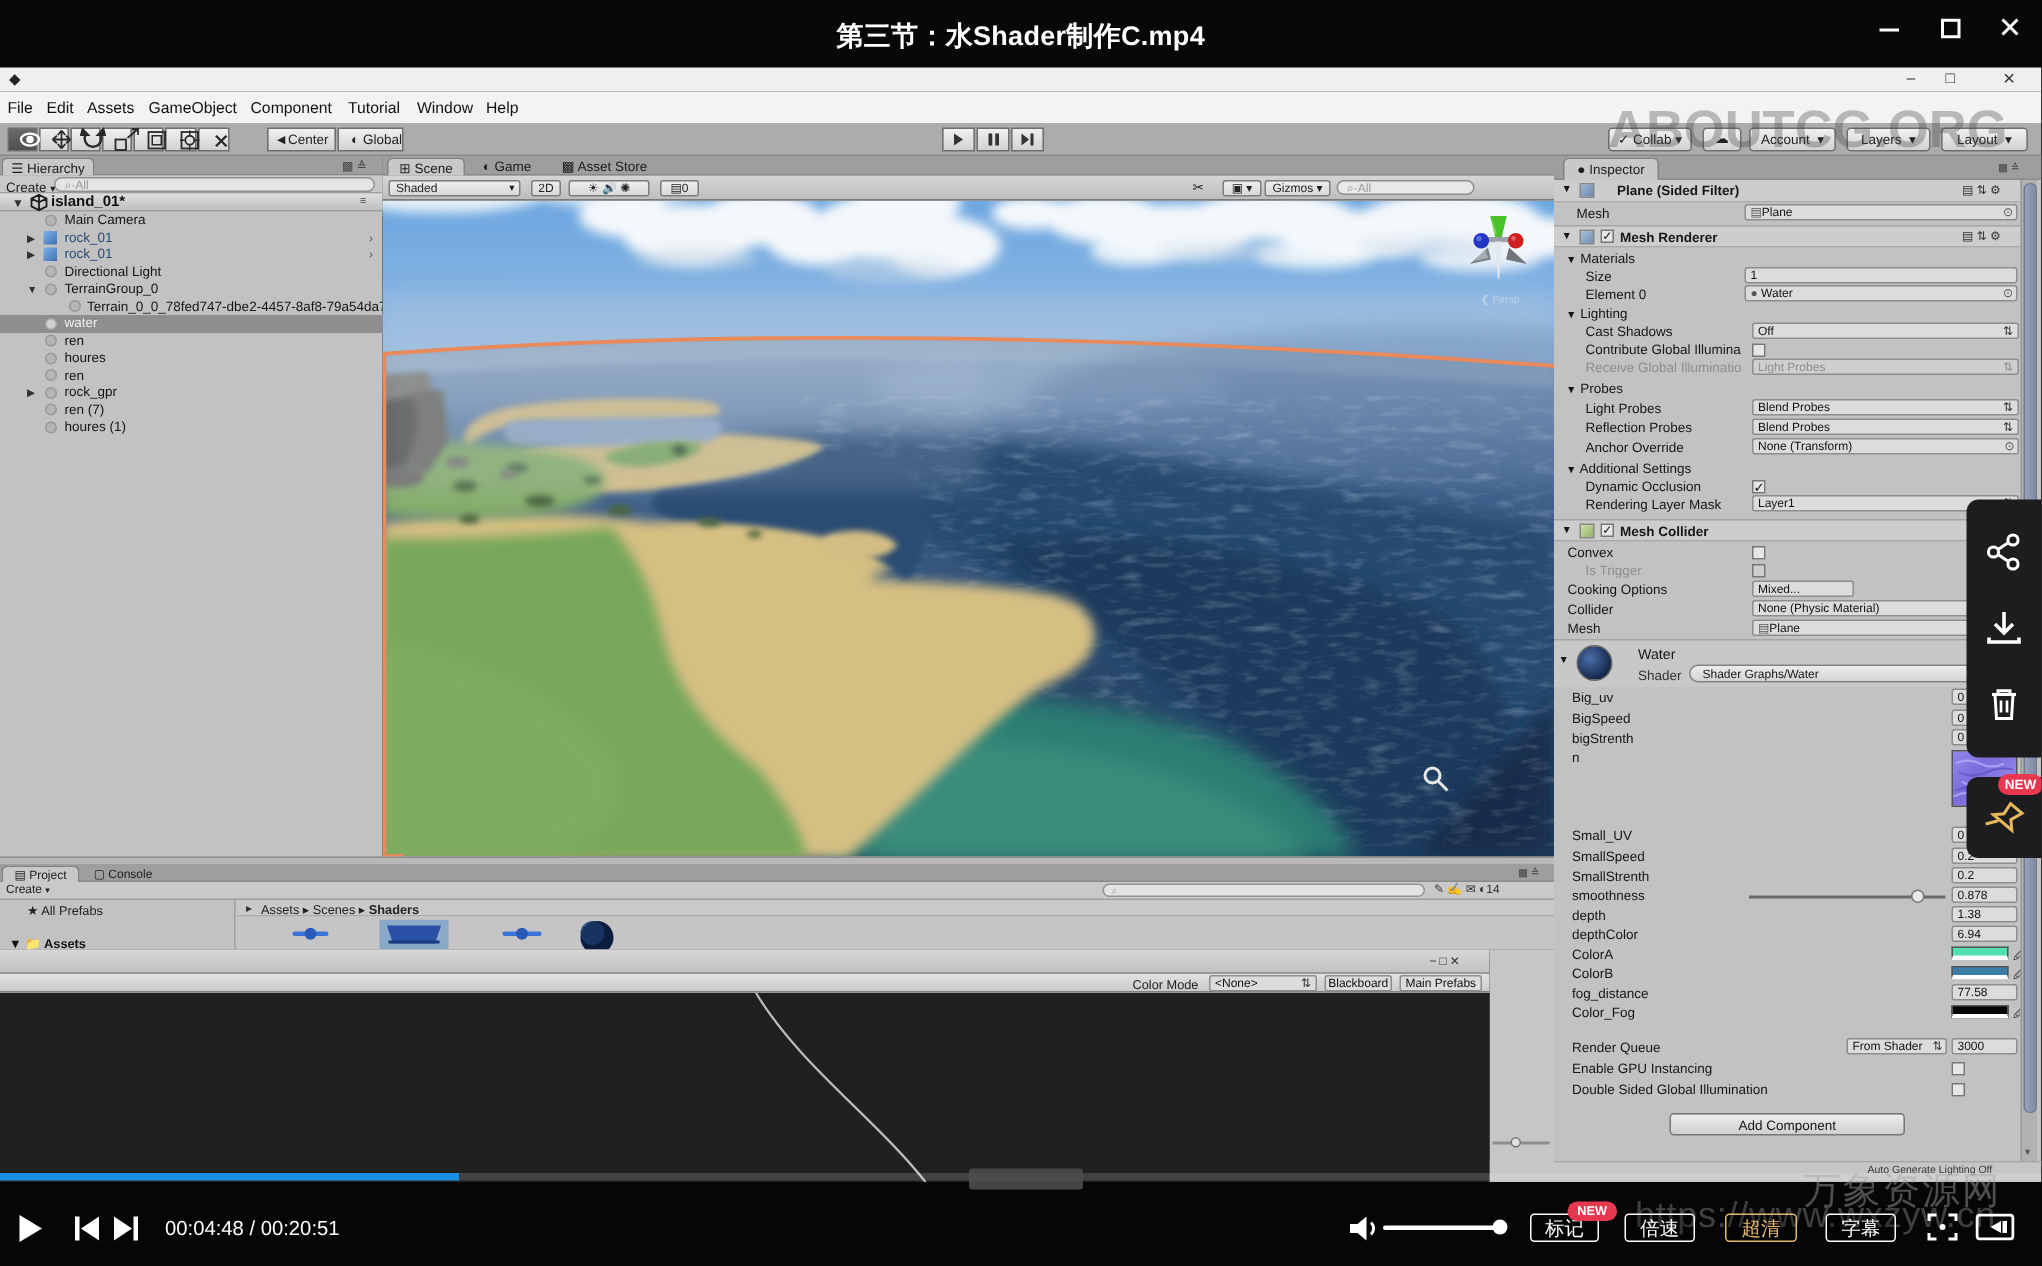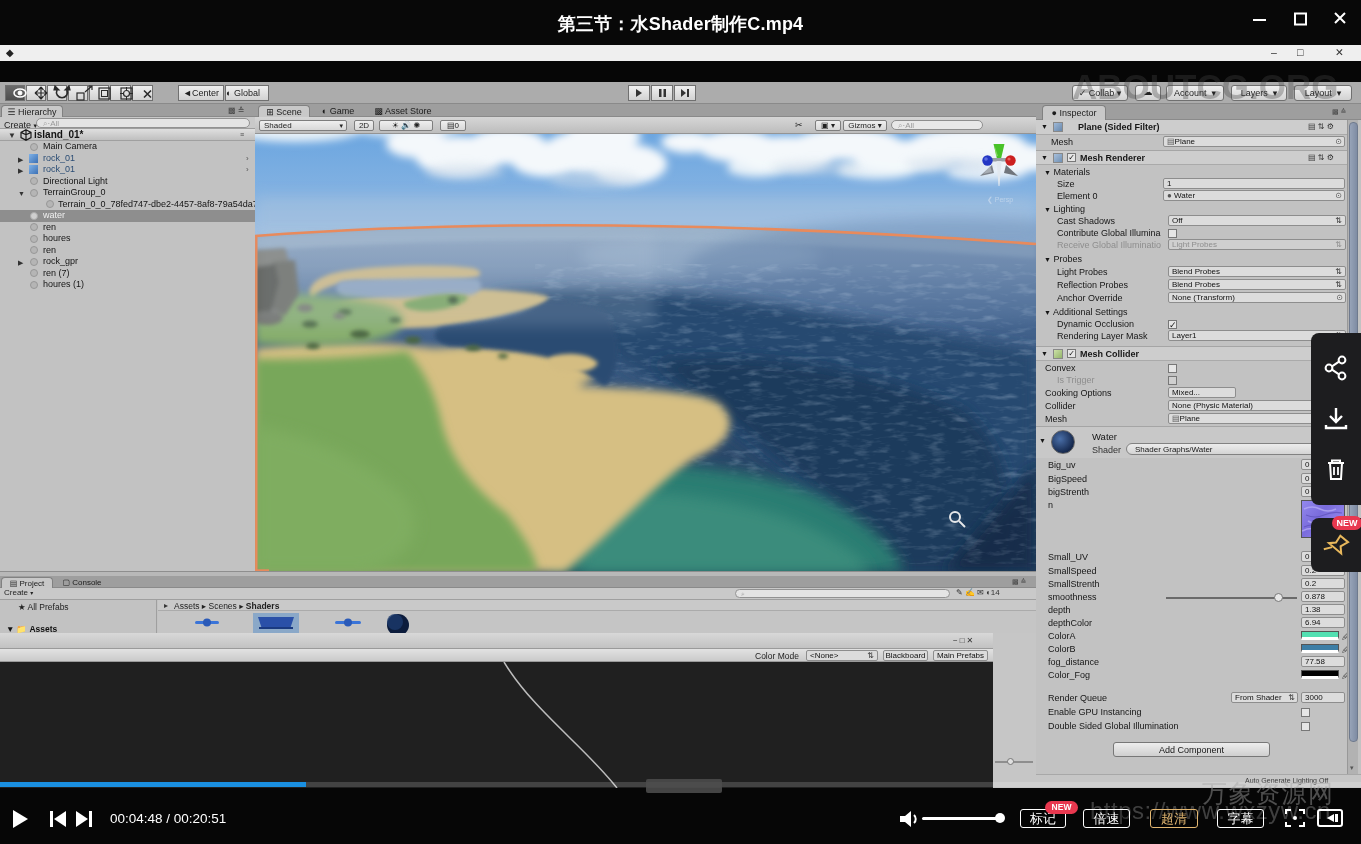--- a/index.html
+++ b/index.html
@@ -49,20 +49,30 @@
     <path d="M90 3 L100 13 M100 3 L90 13" stroke="#fff" stroke-width="2"></path>
   </svg>
 
   <div class="abs" id="utitle">
     <span class="abs" style="left:6px;top:2px;font-size:10px">◆</span>
     <span class="abs" style="left:1271px;top:1px;color:#333">–</span>
     <span class="abs" style="left:1297px;top:1px;color:#333">□</span>
     <span class="abs" style="left:1335px;top:1px;color:#333">✕</span>
   </div>
 
+  <div class="abs" id="umenu">
+    <span class="abs" style="left:5px;top:5px">File</span>
+    <span class="abs" style="left:31px;top:5px">Edit</span>
+    <span class="abs" style="left:58px;top:5px">Assets</span>
+    <span class="abs" style="left:99px;top:5px">GameObject</span>
+    <span class="abs" style="left:167px;top:5px">Component</span>
+    <span class="abs" style="left:232px;top:5px">Tutorial</span>
+    <span class="abs" style="left:278px;top:5px">Window</span>
+    <span class="abs" style="left:324px;top:5px">Help</span>
+  </div>
 
   <div class="abs" id="utoolbar"></div>
   <div class="abs tbtn" style="left:5px;width:20px;background:linear-gradient(#6a6a6a,#4e4e4e)"></div>
   <div class="abs tbtn" style="left:26px;width:20px"></div>
   <div class="abs tbtn" style="left:47px;width:20px"></div>
   <div class="abs tbtn" style="left:68px;width:20px"></div>
   <div class="abs tbtn" style="left:89px;width:20px"></div>
   <div class="abs tbtn" style="left:110px;width:21px"></div>
   <div class="abs tbtn" style="left:132px;width:21px"></div>
   <svg class="abs" style="left:5px;top:82px" width="160" height="22" viewBox="0 0 160 22">
@@ -78,21 +88,21 @@
         <path d="M80 10 L87 4 M83 4 h4 v4" fill="none"></path>
       <rect x="94" y="6" width="11" height="11" fill="none"></rect>
         <rect x="96.5" y="8.5" width="6" height="6" fill="none" stroke-width="1"></rect>
       <rect x="116" y="6" width="11" height="11" fill="none"></rect>
         <circle cx="121.5" cy="11.5" r="3" fill="none"></circle>
         <path d="M121.5 5 v3 m0 7 v3 m-6.5 -6.5 h3 m7 0 h3" stroke-width="1"></path>
       <path d="M139 8.5 l7 7 m0 -7 l-7 7" stroke-width="1.6"></path>
     </g>
   </svg>
   <div class="abs tbtn" style="left:178px;width:46px;font-size:9px;color:#222;text-align:center;line-height:14px">◄Center</div>
-  <div class="abs tbtn" style="left:225px;width:44px;font-size:9px;color:#222;text-align:left;line-height:14px">◐ Global</div>
+  <div class="abs tbtn" style="left:225px;width:44px;font-size:9px;color:#222;text-align:right;line-height:14px">◐ Global</div>
   <div class="abs tbtn" style="left:628px;width:22px"><svg width="20" height="14" viewBox="0 0 20 14">
         <path d="M7 3 l6 4 -6 4z" fill="#333"></path>
       </svg></div>
   <div class="abs tbtn" style="left:651px;width:22px"><svg width="20" height="14" viewBox="0 0 20 14">
         <path d="M7 3 h2.5 v8 h-2.5z M11.5 3 h2.5 v8 h-2.5z" fill="#333"></path>
       </svg></div>
   <div class="abs tbtn" style="left:674px;width:22px"><svg width="20" height="14" viewBox="0 0 20 14">
         <path d="M6 3 l5 4 -5 4z M12 3 h2 v8 h-2z" fill="#333"></path>
       </svg></div>
   <div class="abs tbtn" style="left:1072px;width:56px;border-radius:3px;font-size:9px;color:#222;text-align:center;line-height:14px">✓ Collab ▾</div>

